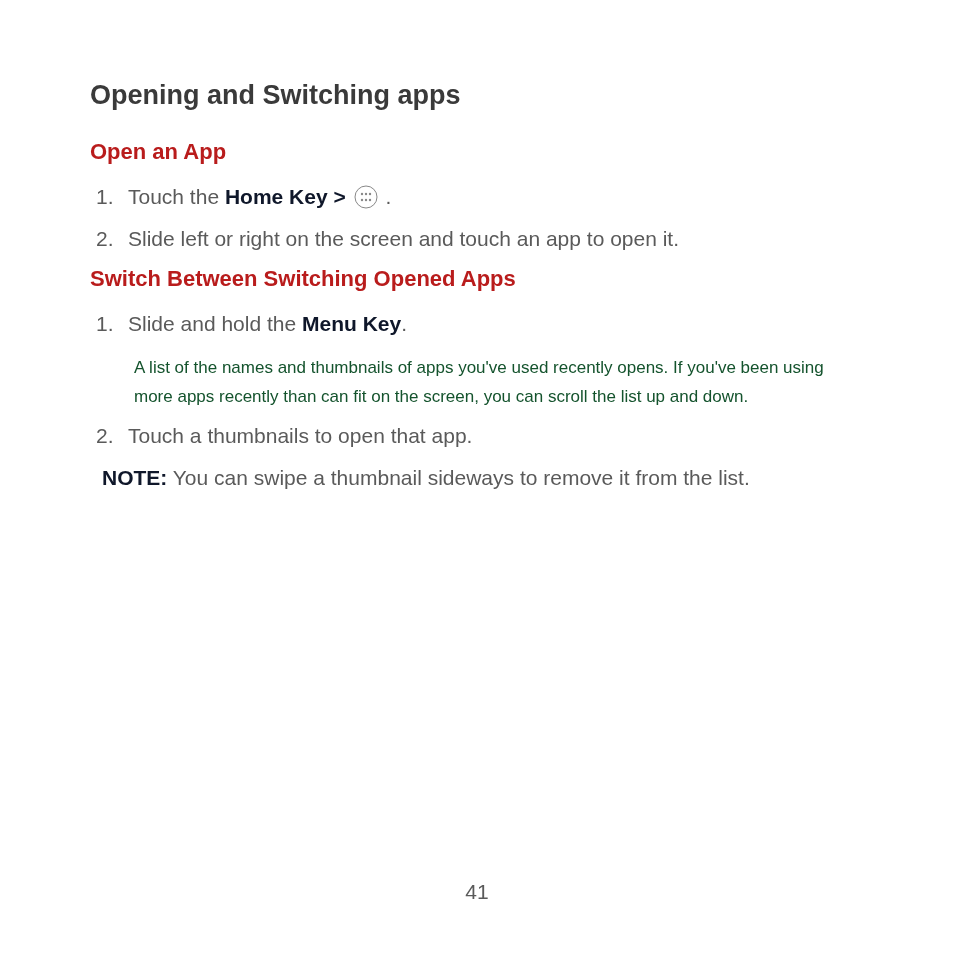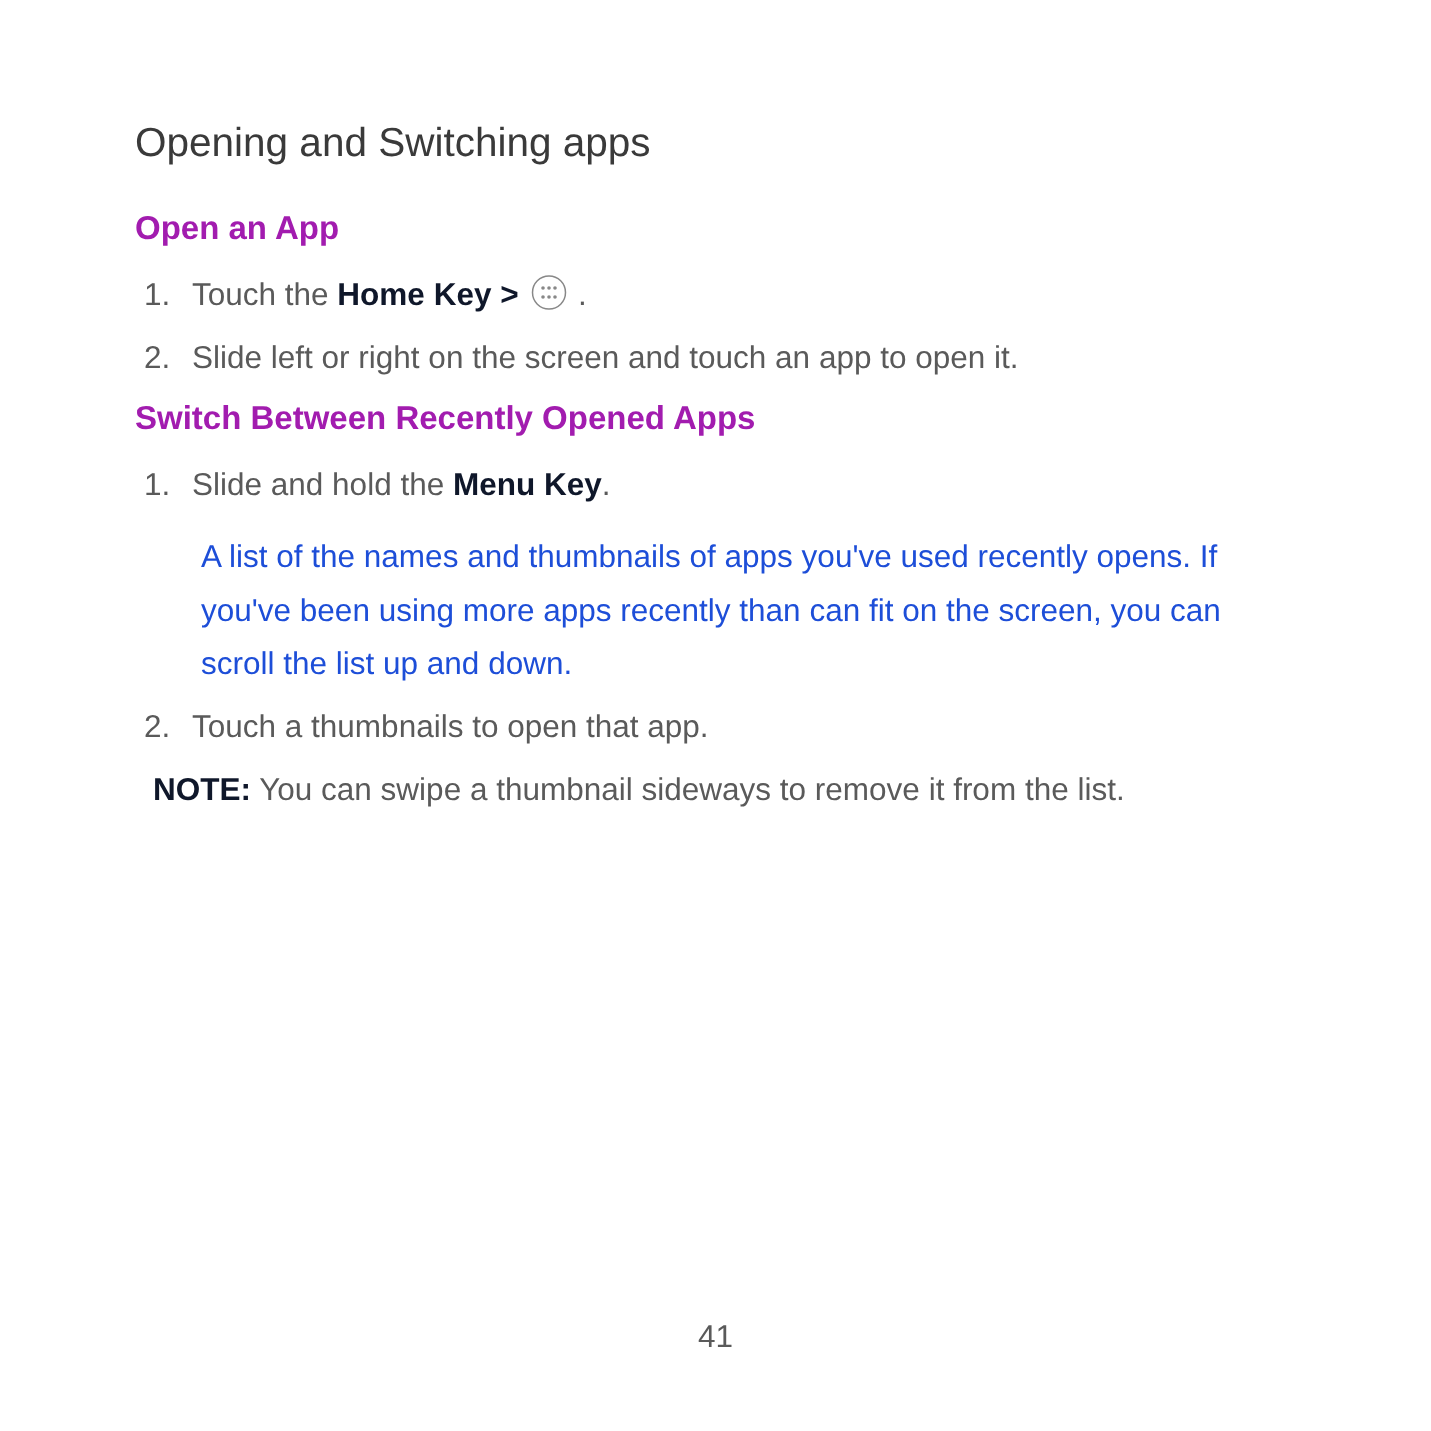--- a/index.html
+++ b/index.html
@@ -11,28 +11,28 @@
       width: 954px;
       height: 954px;
       background: #ffffff;
       font-family: Arial, Helvetica, sans-serif;
       color: #5a5a5a;
       position: relative;
       padding: 80px 90px 0 90px;
     }
     .main-heading {
       font-size: 27px;
-      font-weight: normal;
+      font-weight: bold;
       color: #3a3a3a;
       margin-bottom: 28px;
     }
     .sub-heading {
       font-size: 22px;
       font-weight: bold;
-      color: #a21caf;
+      color: #b91c1c;
       margin-bottom: 14px;
       margin-top: 10px;
     }
     .list-item {
       font-size: 21px;
       line-height: 1.7;
       color: #5a5a5a;
       margin-bottom: 6px;
       display: flex;
       align-items: flex-start;
@@ -57,23 +57,23 @@
       position: relative;
       top: -2px;
       margin: 0 2px;
     }
     .app-icon svg {
       width: 100%;
       height: 100%;
     }
     .indent-text {
       padding-left: 44px;
-      font-size: 21px;
+      font-size: 17px;
       line-height: 1.7;
-      color: #1d4ed8;
+      color: #14532d;
       margin-bottom: 6px;
       margin-top: 12px;
     }
     .note-line {
       font-size: 21px;
       line-height: 1.7;
       color: #5a5a5a;
       margin-top: 4px;
       margin-left: 12px;
     }
@@ -107,21 +107,21 @@
           <circle cx="16" cy="15" r="1.2" fill="#888"></circle>
         </svg></span><span> .</span>
   </span>
 </div>
 
 <div class="list-item">
   <span class="list-num">2.</span>
   <span class="list-content">Slide left or right on the screen and touch an app to open it.</span>
 </div>
 
-<h2 class="sub-heading">Switch Between Recently Opened Apps</h2>
+<h2 class="sub-heading">Switch Between Switching Opened Apps</h2>
 
 <div class="list-item">
   <span class="list-num">1.</span>
   <span class="list-content">
     <span>Slide and hold the </span><span class="bold">Menu Key</span><span>.</span>
   </span>
 </div>
 
 <div class="indent-text">A list of the names and thumbnails of apps you've used recently opens. If you've been using more apps recently than can fit on the screen, you can scroll the list up and down.</div>
 

